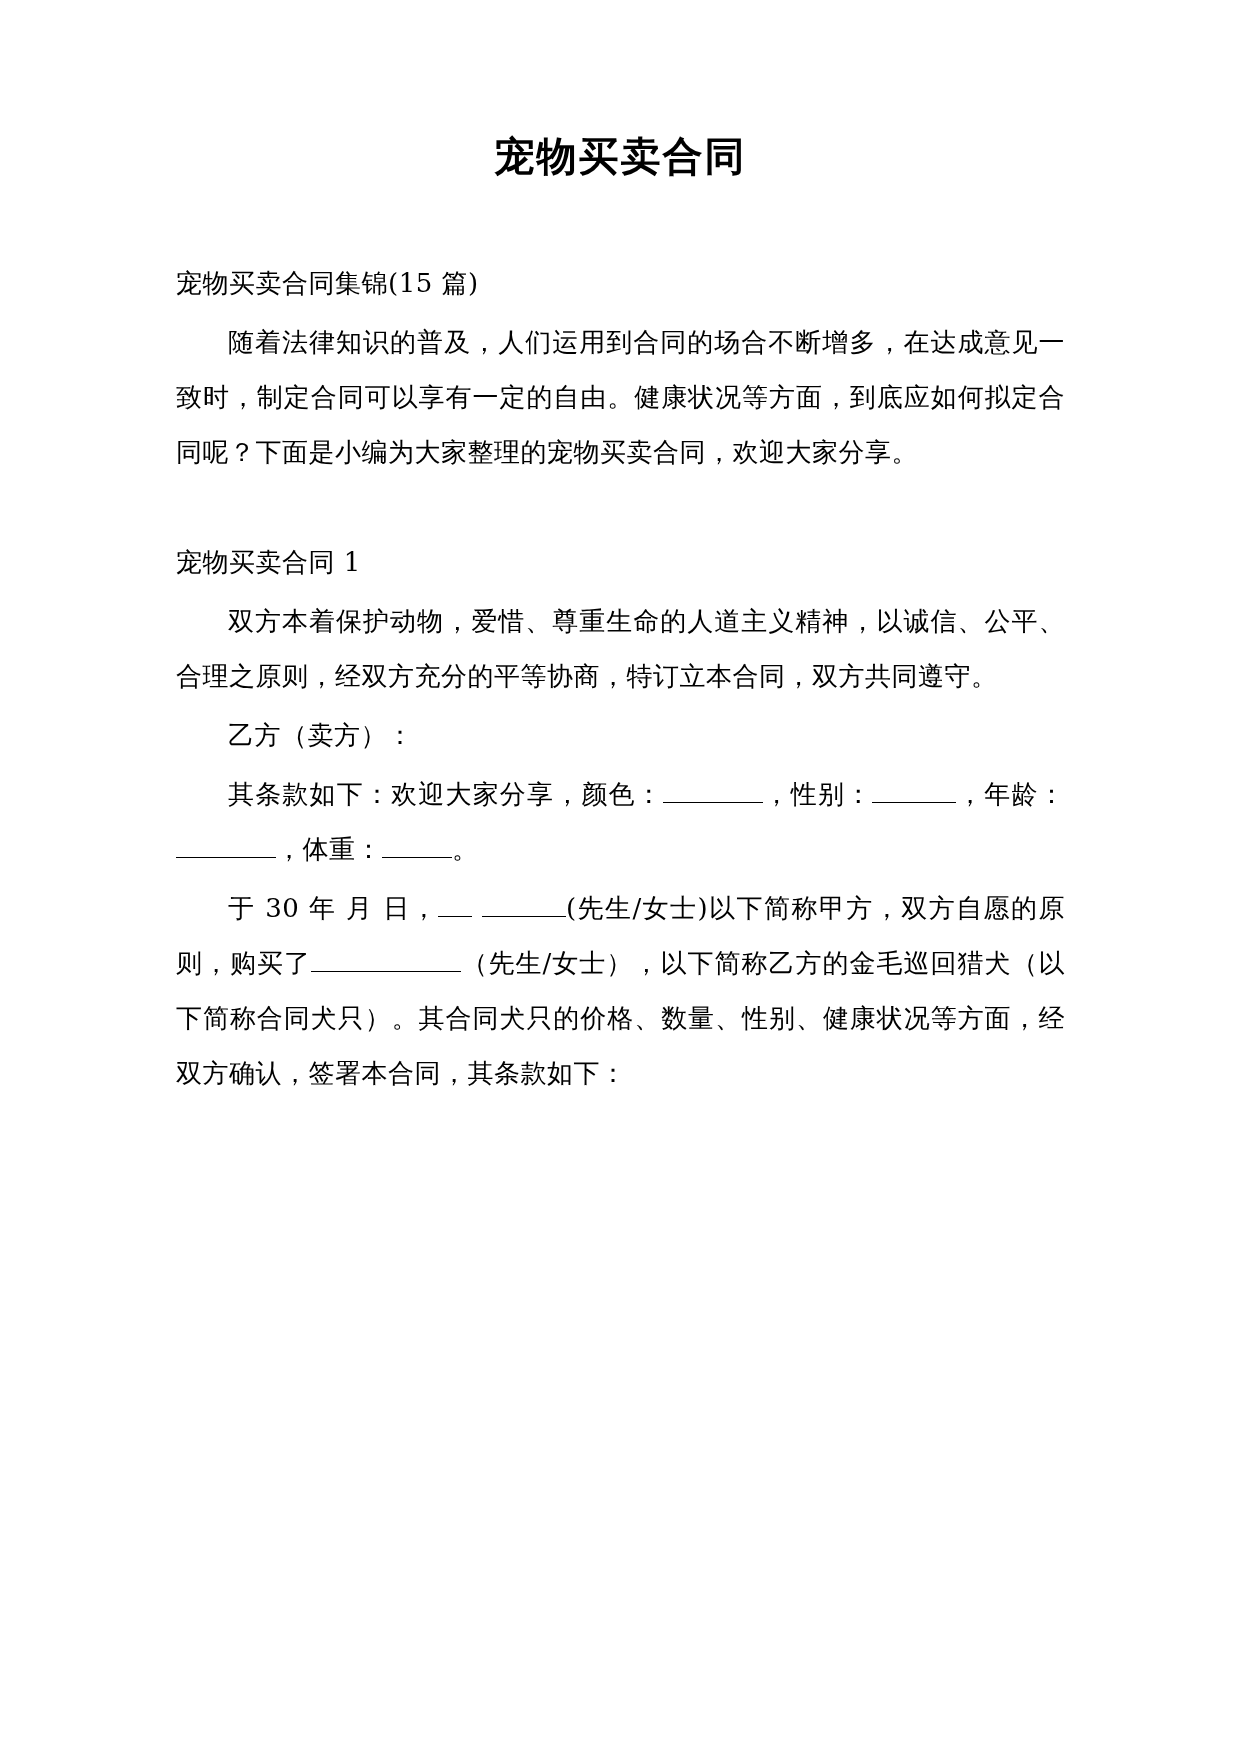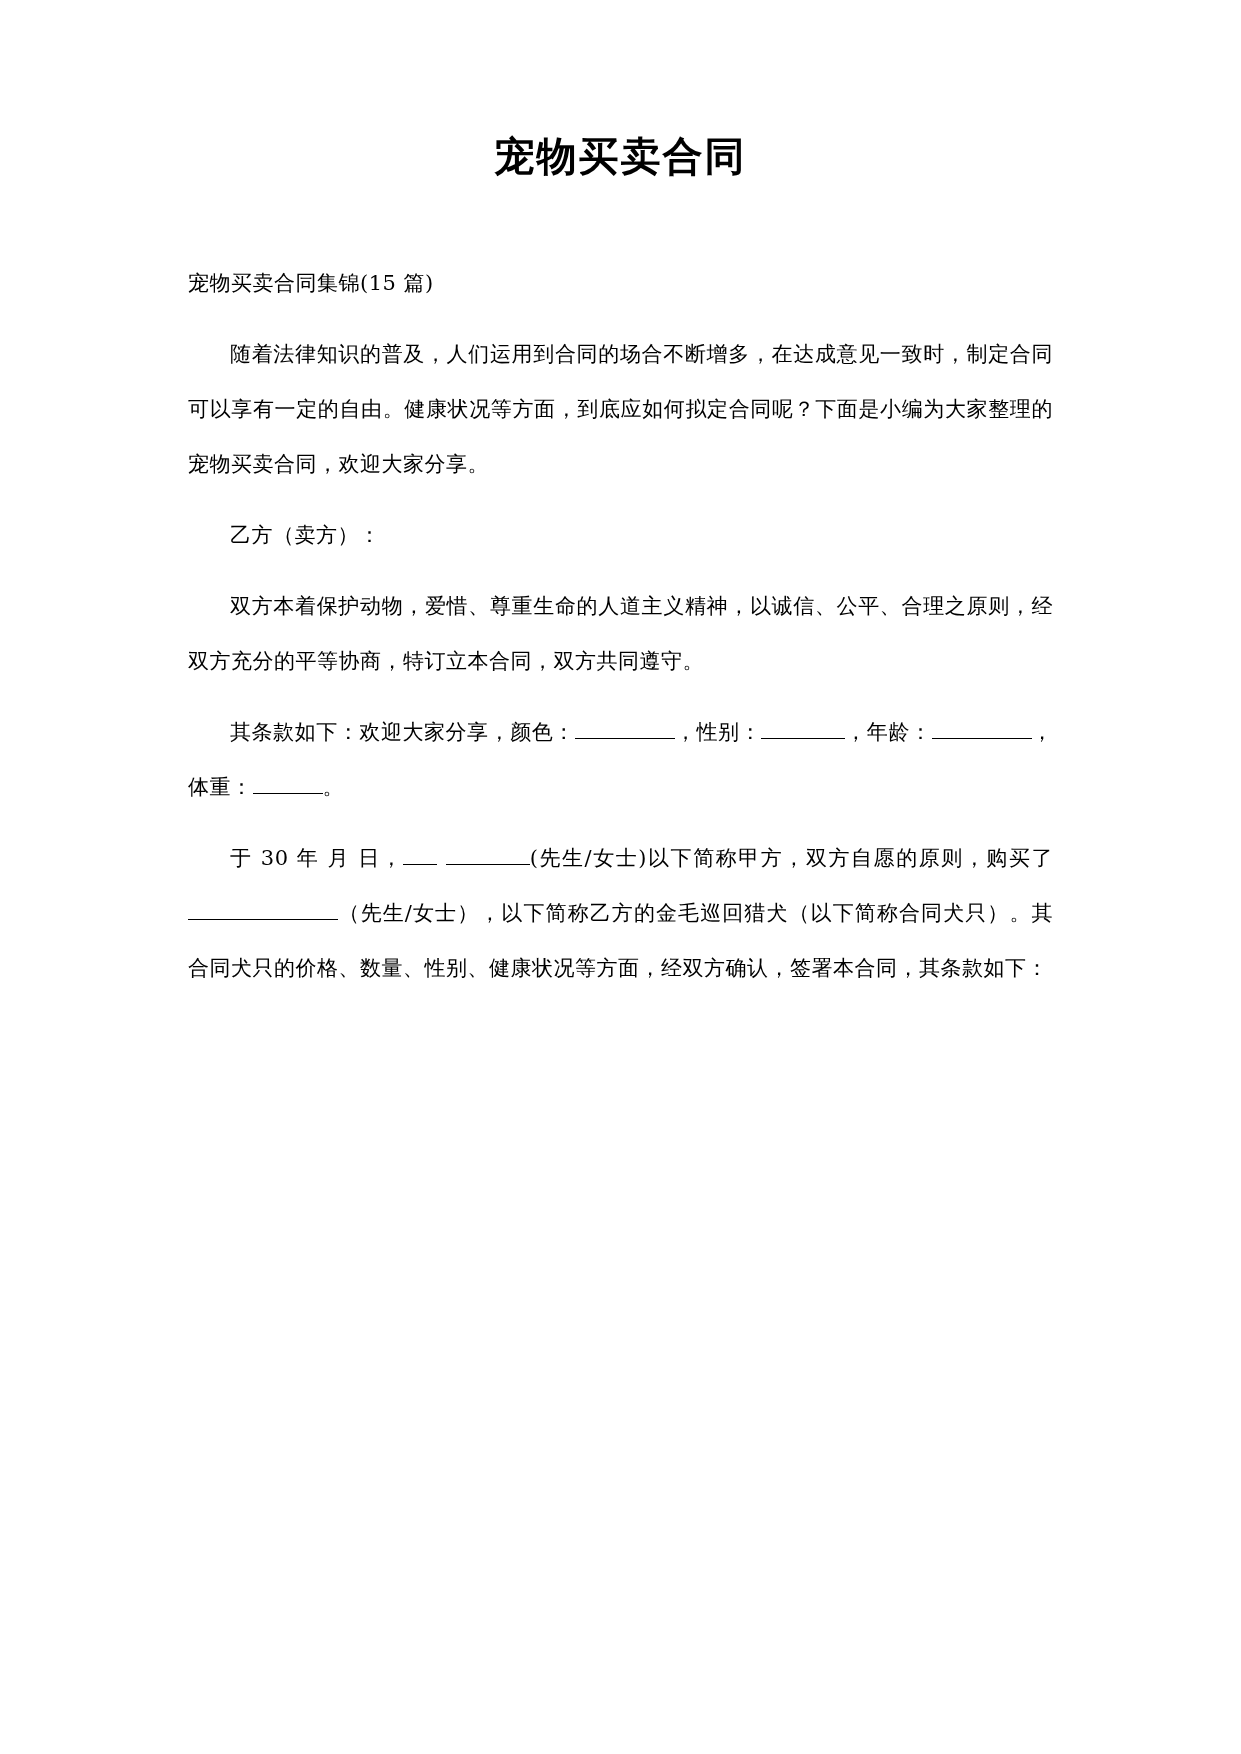--- a/index.html
+++ b/index.html
@@ -28,22 +28,22 @@
     font-family: "DejaVu Sans", "Liberation Sans", sans-serif;
     font-size: 40px;
     font-weight: bold;
     letter-spacing: 2px;
     line-height: 1.4;
   }
   .body-block {
     margin-top: 72px;
   }
   p.line {
-    margin: 16px;
-    font-size: 21px;
+    margin: 4px;
+    font-size: 26px;
     line-height: 55px;
     letter-spacing: 0.5px;
     text-align: justify;
     text-justify: inter-ideograph;
   }
   p.indent {
     text-indent: 2em;
   }
   p.gap-before {
     margin-top: 55px;
@@ -65,25 +65,26 @@
 <div class="page">
 
   <h1 class="doc-title">宠物买卖合同</h1>
 
   <div class="body-block">
 
     <p class="line">宠物买卖合同集锦(15 篇)</p>
 
     <p class="line indent">随着法律知识的普及，人们运用到合同的场合不断增多，在达成意见一致时，制定合同可以享有一定的自由。健康状况等方面，到底应如何拟定合同呢？下面是小编为大家整理的宠物买卖合同，欢迎大家分享。</p>
 
+    <p class="line gap-before">宠物买卖合同 1</p>
 
 
+    <p class="line indent">双方本着保护动物，爱惜、尊重生命的人道主义精神，以诚信、公平、合理之原则，经双方充分的平等协商，特订立本合同，双方共同遵守。</p>
+
     <p class="line indent">乙方（卖方）：</p>
-
-    <p class="line indent">双方本着保护动物，爱惜、尊重生命的人道主义精神，以诚信、公平、合理之原则，经双方充分的平等协商，特订立本合同，双方共同遵守。</p>
 
 
     <p class="line indent">
       <span>其条款如下：</span><span>欢迎大家分享</span><span>，</span><span>颜色：</span><span class="blank blank-w1"></span><span>，</span><span>性别：</span><span class="blank blank-w2"></span><span>，</span><span>年龄：</span><span class="blank blank-w1"></span><span>，</span><span>体重：</span><span class="blank blank-w3"></span><span>。</span>
     </p>
 
     <p class="line indent">
       <span>于 30 年 月 日，</span><span class="blank blank-w5"></span> <span class="blank blank-w2"></span><span>(先生/女士)以下简称甲方，双方自愿的原则，购买了</span><span class="blank blank-w4"></span><span>（先生/女士），以下简称乙方的金毛巡回猎犬（以下简称合同犬只）。其合同犬只的价格、数量、性别、健康状况等方面，经双方确认，签署本合同，其条款如下：</span>
     </p>
 

